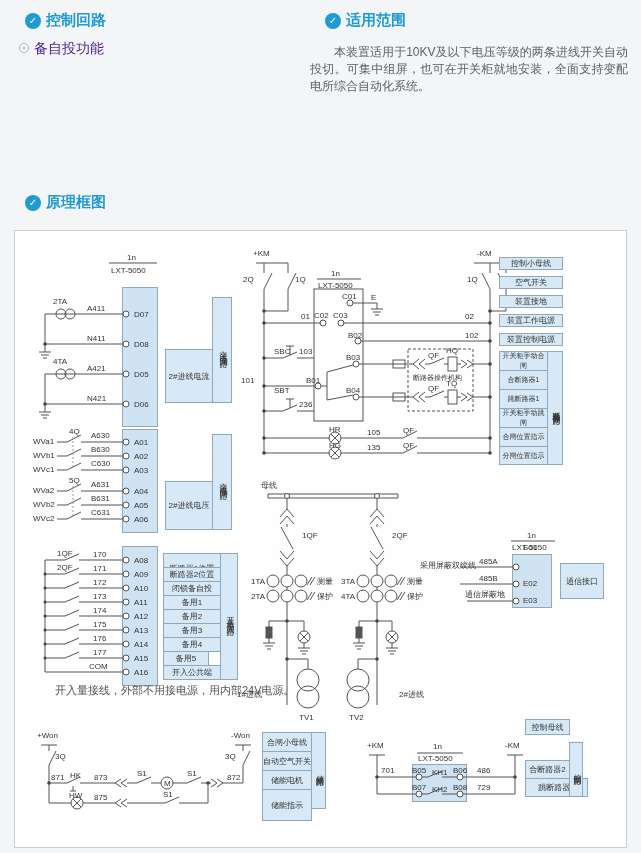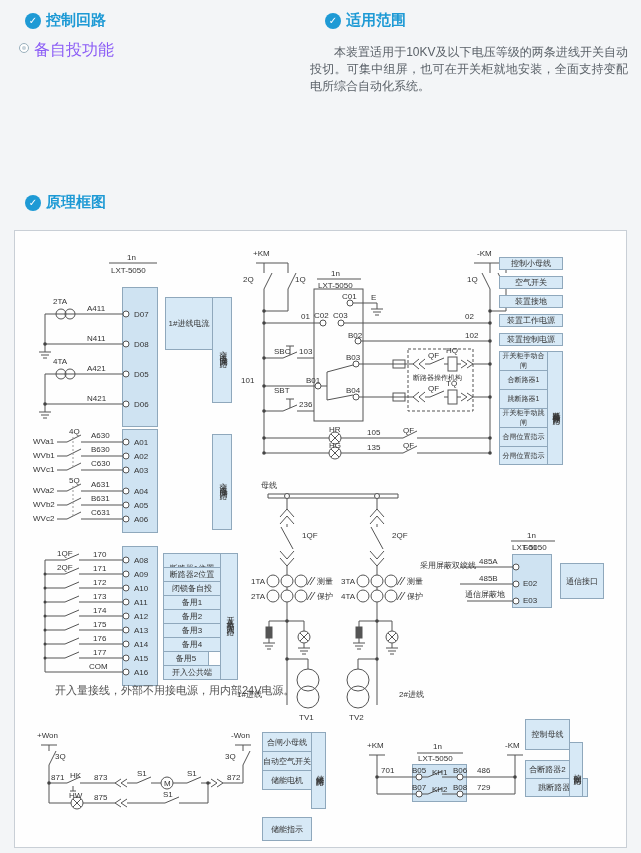--- a/index.html
+++ b/index.html
@@ -2,21 +2,21 @@
 <html><head>
 <meta charset="utf-8">
 <style>
   html,body{margin:0;padding:0}
   body{width:641px;height:853px;background:#f3f5f7;font-family:"Liberation Sans",sans-serif;position:relative;overflow:hidden}
   .sec-icon{position:absolute;width:16px;height:16px;border-radius:50%;background:#1e9ad5;color:#fff;font-size:10px;line-height:16px;text-align:center}
   .sec-title{position:absolute;font-size:15px;font-weight:bold;color:#1e9ad5}
   .bullet{position:absolute;width:8px;height:8px;border:1px solid #9ab0bd;border-radius:50%;background:#fff}
   .bullet:after{content:"";position:absolute;left:2px;top:2px;width:4px;height:4px;border-radius:50%;background:#c7d3db}
   .body-text{position:absolute;font-size:12px;color:#5a6168;line-height:17px;text-align:justify;text-indent:2em}
-  .item-text{position:absolute;font-size:16px;color:#8b5cf6}
+  .item-text{position:absolute;font-size:14px;color:#4c1d95}
   .panel{position:absolute;left:14px;top:230px;width:611px;height:616px;background:#fefefe;border:1px solid #c9cfd6}
   .strip{position:absolute;background:#cfe3f2;border:1px solid #8fa8bc;box-sizing:border-box}
   .bx{position:absolute;background:#d7e9f6;border:1px solid #8fa8bc;display:flex;align-items:center;justify-content:center;text-align:center;font-size:8px;color:#333;box-sizing:border-box;overflow:hidden}
   .vx{position:absolute;background:#d7e9f6;border:1px solid #8fa8bc;display:flex;align-items:center;justify-content:center;font-size:8px;color:#333;box-sizing:border-box;writing-mode:vertical-rl;letter-spacing:2px}
   .L{position:absolute;font-size:8px;line-height:9px;color:#333;white-space:nowrap}
   .L9{font-size:11px;color:#555}
   svg.wires{position:absolute;left:0;top:0}
 </style>
 </head>
 <body>
@@ -254,21 +254,21 @@
   <span class="L" style="left:38px;top:66px">2TA</span>
   <span class="L" style="left:38px;top:126px">4TA</span>
   <span class="L" style="left:72px;top:73px">A411</span>
   <span class="L" style="left:72px;top:103px">N411</span>
   <span class="L" style="left:72px;top:133px">A421</span>
   <span class="L" style="left:72px;top:163px">N421</span>
   <span class="L" style="left:119px;top:79px">D07</span>
   <span class="L" style="left:119px;top:109px">D08</span>
   <span class="L" style="left:119px;top:139px">D05</span>
   <span class="L" style="left:119px;top:169px">D06</span>
-  <div class="bx" style="left:150px;top:66px;width:48px;height:53px">1#进线电流</div>
+  <div class="bx" style="left:150px;top:118px;width:48px;height:54px">2#进线电流</div>
   <div class="vx" style="left:197px;top:66px;width:20px;height:106px">交流电流回路</div>
 
   <span class="L" style="left:18px;top:206px">WVa1</span>
   <span class="L" style="left:18px;top:220px">WVb1</span>
   <span class="L" style="left:18px;top:234px">WVc1</span>
   <span class="L" style="left:18px;top:255px">WVa2</span>
   <span class="L" style="left:18px;top:269px">WVb2</span>
   <span class="L" style="left:18px;top:283px">WVc2</span>
   <span class="L" style="left:54px;top:196px">4Q</span>
   <span class="L" style="left:54px;top:245px">5Q</span>
@@ -277,20 +277,21 @@
   <span class="L" style="left:76px;top:228px">C630</span>
   <span class="L" style="left:76px;top:249px">A631</span>
   <span class="L" style="left:76px;top:263px">B631</span>
   <span class="L" style="left:76px;top:277px">C631</span>
   <span class="L" style="left:119px;top:207px">A01</span>
   <span class="L" style="left:119px;top:221px">A02</span>
   <span class="L" style="left:119px;top:235px">A03</span>
   <span class="L" style="left:119px;top:256px">A04</span>
   <span class="L" style="left:119px;top:270px">A05</span>
   <span class="L" style="left:119px;top:284px">A06</span>
+  <div class="bx" style="left:150px;top:250px;width:48px;height:49px">2#进线电压</div>
   <div class="vx" style="left:197px;top:203px;width:20px;height:96px">交流电压回路</div>
 
   <span class="L" style="left:42px;top:318px">1QF</span>
   <span class="L" style="left:42px;top:332px">2QF</span>
   <span class="L" style="left:78px;top:319px">170</span>
   <span class="L" style="left:78px;top:333px">171</span>
   <span class="L" style="left:78px;top:347px">172</span>
   <span class="L" style="left:78px;top:361px">173</span>
   <span class="L" style="left:78px;top:375px">174</span>
   <span class="L" style="left:78px;top:389px">175</span>
@@ -403,34 +404,34 @@
   <span class="L" style="left:122px;top:538px">S1</span>
   <span class="L" style="left:149px;top:548px">M</span>
   <span class="L" style="left:172px;top:538px">S1</span>
   <span class="L" style="left:212px;top:542px">872</span>
   <span class="L" style="left:54px;top:560px">HW</span>
   <span class="L" style="left:79px;top:562px">875</span>
   <span class="L" style="left:148px;top:559px">S1</span>
   <div class="bx" style="left:247px;top:501px;width:50px;height:20px">合闸小母线</div>
   <div class="bx" style="left:247px;top:520px;width:50px;height:20px">自动空气开关</div>
   <div class="bx" style="left:247px;top:539px;width:50px;height:20px">储能电机</div>
-  <div class="bx" style="left:247px;top:586px;width:50px;height:24px">储能指示</div>
+  <div class="bx" style="left:247px;top:558px;width:50px;height:32px">储能指示</div>
   <div class="vx" style="left:296px;top:501px;width:15px;height:77px;letter-spacing:1px">储能回路</div>
 
   <span class="L" style="left:352px;top:510px">+KM</span>
   <span class="L" style="left:490px;top:510px">-KM</span>
   <span class="L" style="left:366px;top:535px">701</span>
   <span class="L" style="left:418px;top:511px">1n</span>
   <span class="L" style="left:403px;top:523px">LXT-5050</span>
   <span class="L" style="left:397px;top:535px">B05</span>
   <span class="L" style="left:417px;top:537px">KH1</span>
   <span class="L" style="left:438px;top:535px">B06</span>
   <span class="L" style="left:462px;top:535px">486</span>
   <span class="L" style="left:397px;top:552px">B07</span>
   <span class="L" style="left:417px;top:554px">KH2</span>
   <span class="L" style="left:438px;top:552px">B08</span>
   <span class="L" style="left:462px;top:552px">729</span>
-  <div class="bx" style="left:510px;top:488px;width:45px;height:31px">控制母线</div>
+  <div class="bx" style="left:510px;top:488px;width:45px;height:16px">控制母线</div>
   <div class="bx" style="left:510px;top:529px;width:45px;height:19px">合断路器2</div>
   <div class="bx" style="left:510px;top:547px;width:63px;height:19px">跳断路器2</div>
   <div class="vx" style="left:554px;top:511px;width:14px;height:55px;letter-spacing:1px">控制回路</div>
 
 </div>
 
 </body></html>

